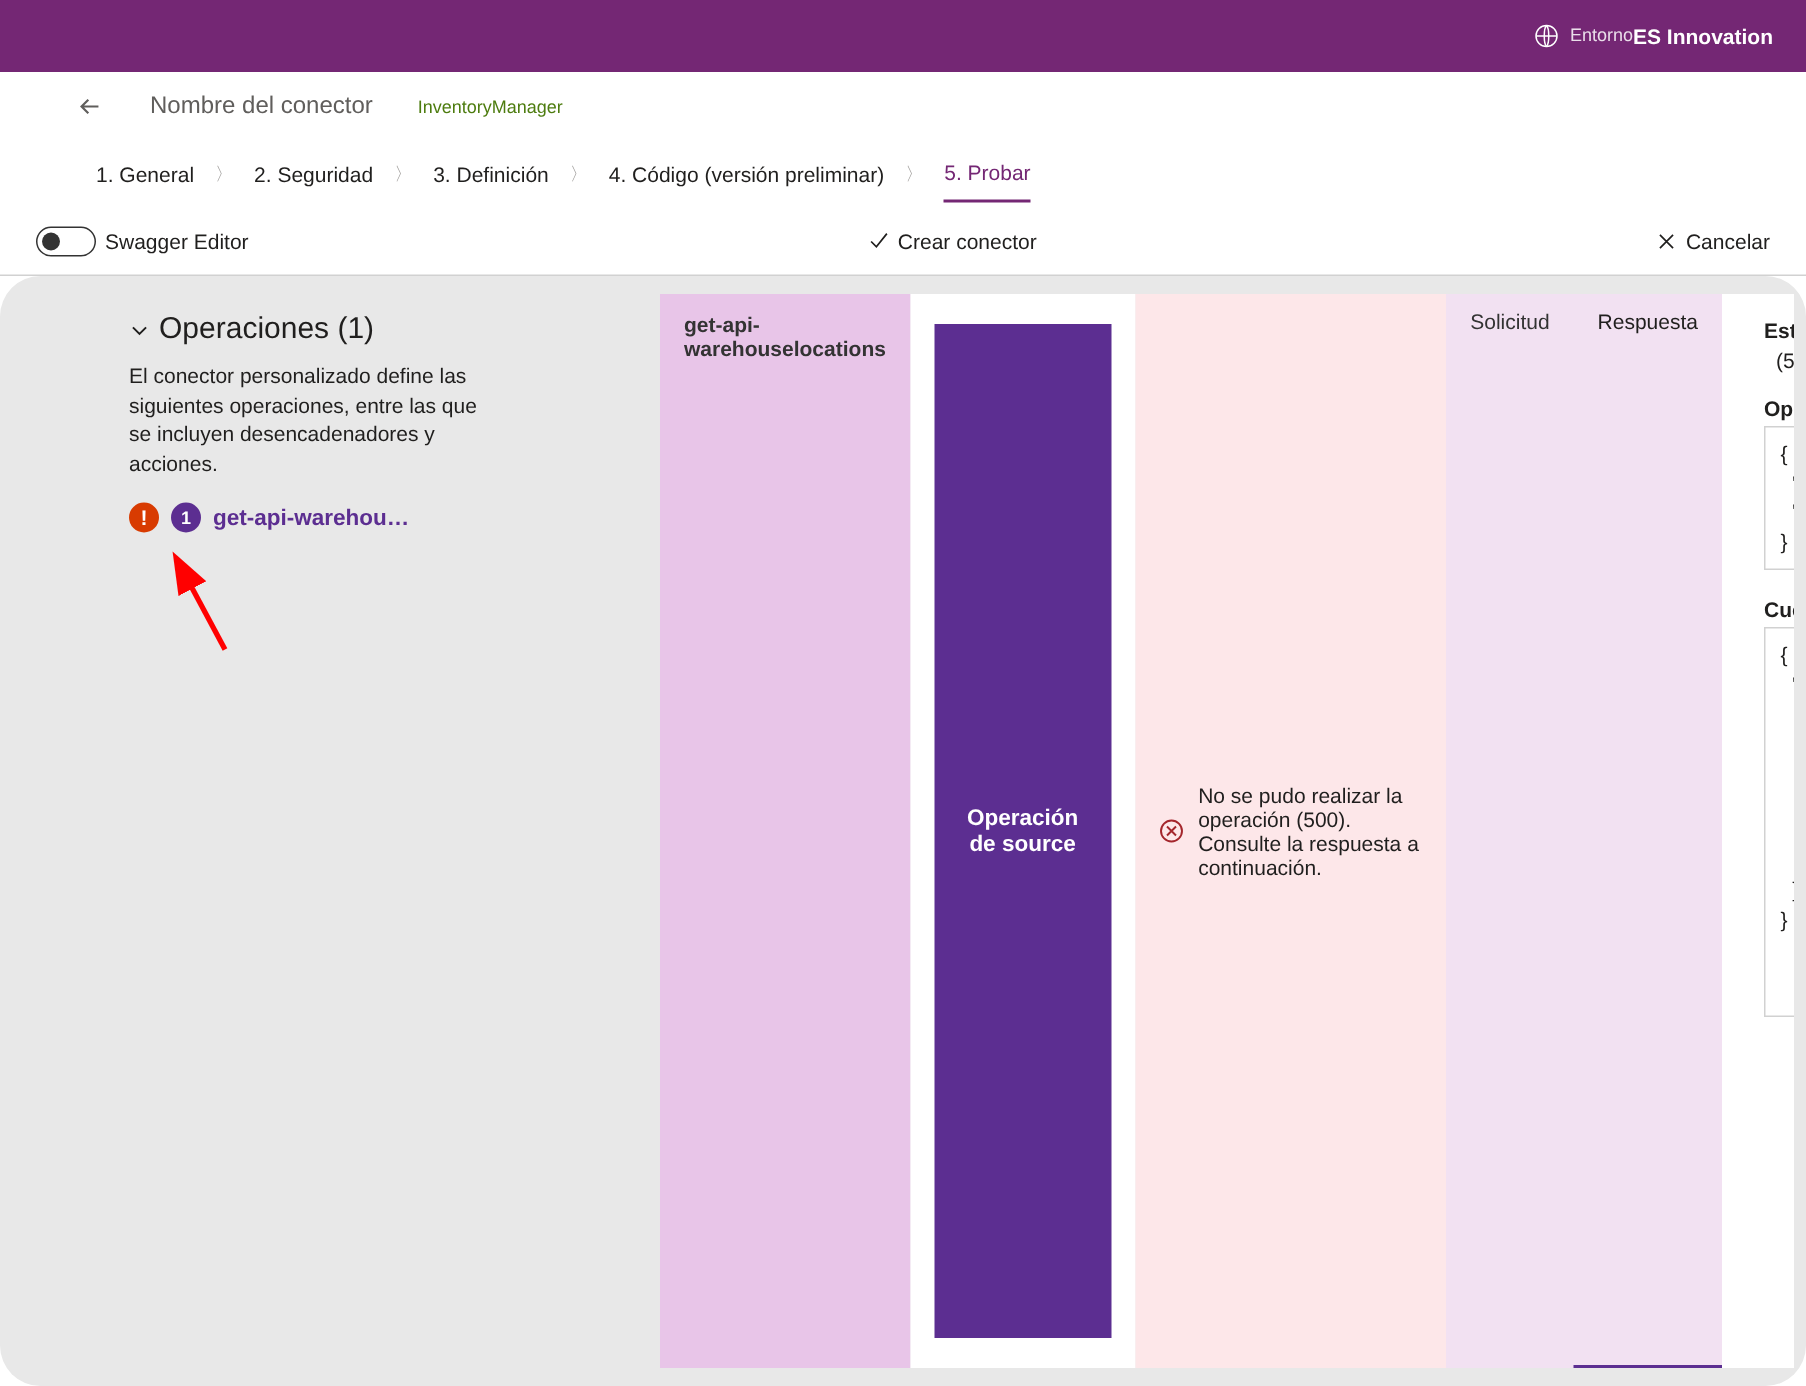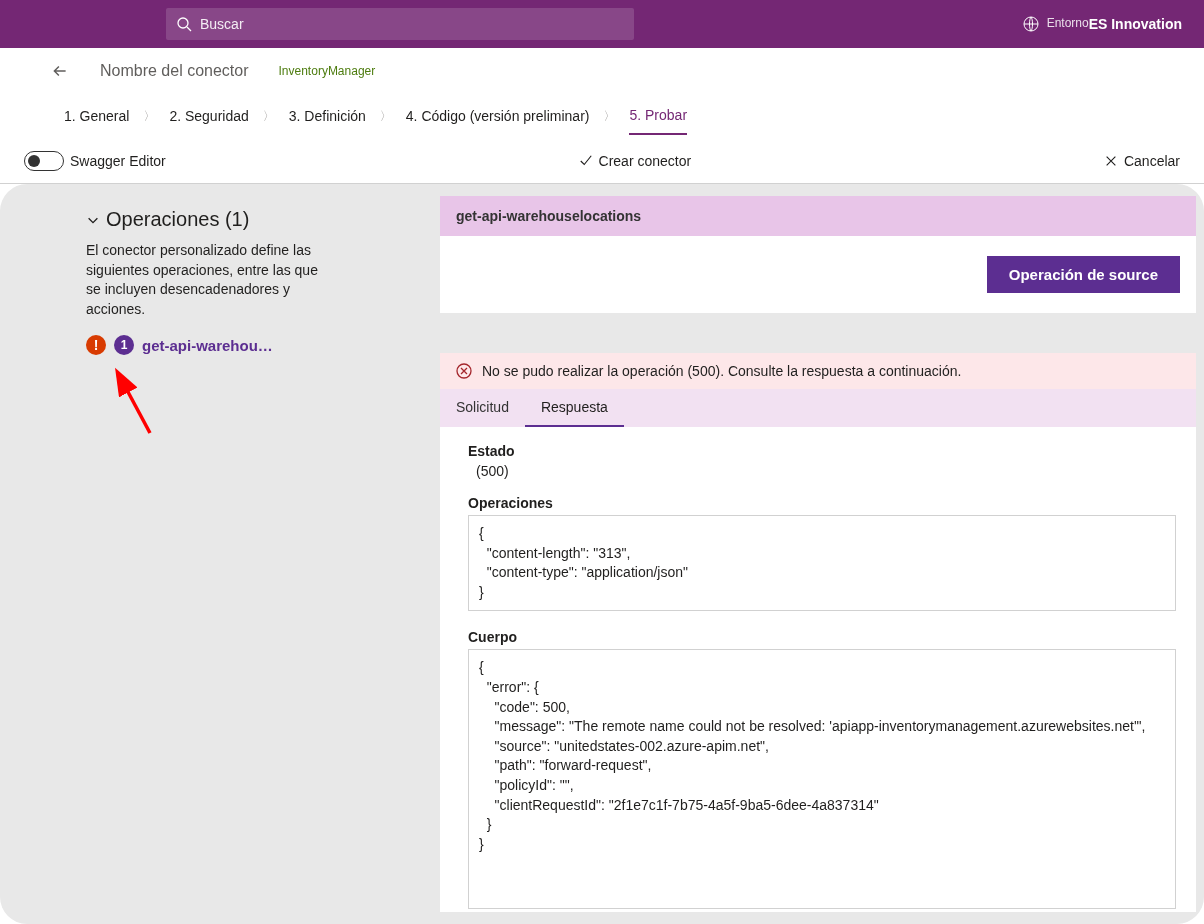--- a/index.html
+++ b/index.html
@@ -139,21 +139,21 @@
   }
   .op-badge {
     width:20px; height:20px; border-radius:50%; background: var(--purple-dark); color:#fff; display:flex; align-items:center; justify-content:center; font-size:12px; font-weight:600;
   }
   .op-name { color: var(--purple-dark); font-weight:600; font-size:15px;}
   .annotation-arrow { position:relative; top:12px; left:22px;}
 
   .right-panel {
     flex:1;
     padding: 12px 8px 12px 20px;
-    display:flex; flex-direction:column; gap:0;
+    display:flex; flex-direction:row; gap:0;
     overflow:hidden;
   }
   .op-title-bar {
     background: var(--purple-light);
     padding: 12px 16px;
     font-weight:600;
     color:#333;
     font-size:14px;
   }
   .test-row {
@@ -180,27 +180,20 @@
   .code-box {
     border:1px solid var(--gray-border); padding:8px 10px; font-family: "Segoe UI", sans-serif; font-size:14px;
     white-space: pre; overflow:auto; margin-bottom:18px; line-height:1.4;
   }
   .code-box.body { height: 260px; overflow-x:scroll; overflow-y:auto;}
 </style>
 </head>
 <body>
 
 <div class="top-header">
-  <div class="search-container">
-    <svg class="search-icon-svg" viewBox="0 0 16 16" fill="none" stroke="white" stroke-width="1.3">
-      <circle cx="7" cy="7" r="5"></circle>
-        <line x1="11" y1="11" x2="15" y2="15"></line>
-    </svg>
-    <input class="search-input" placeholder="Buscar" style="">
-  </div>
   <div class="env-block">
     <svg class="env-icon" viewBox="0 0 16 16" fill="none" stroke="white" stroke-width="1">
       <circle cx="8" cy="8" r="7"></circle>
         <path d="M1 8h14M8 1c2 2 2 12 0 14M8 1c-2 2-2 12 0 14"></path>
     </svg>
     <div class="env-text">
       <span class="env-label">Entorno</span>
       <span class="env-value">ES Innovation</span>
     </div>
   </div>

